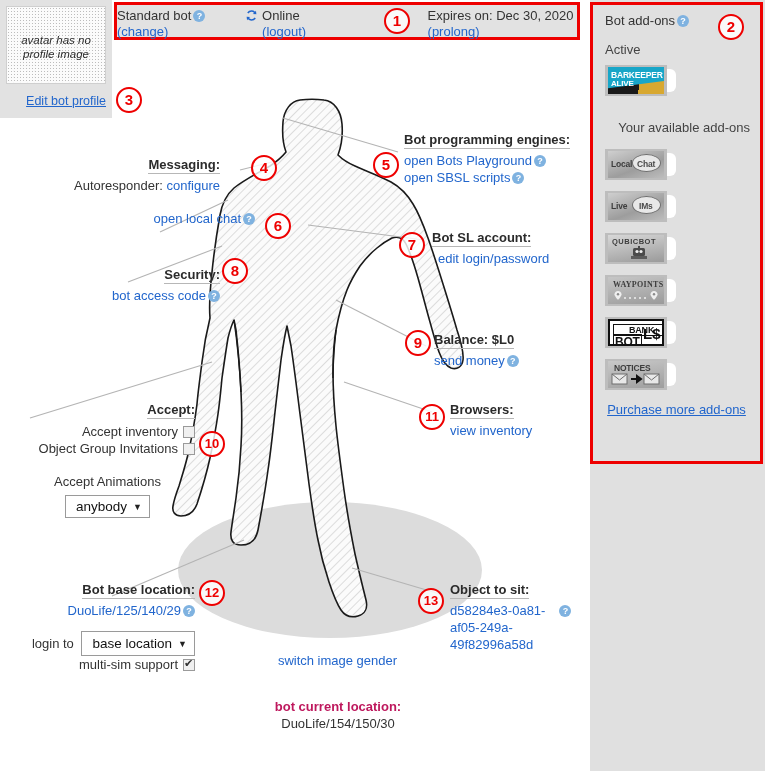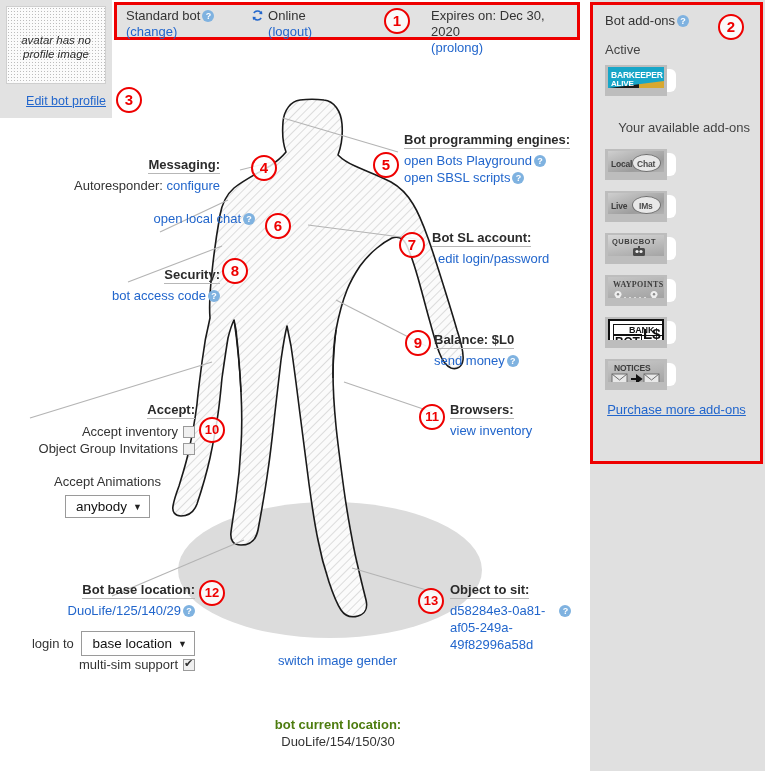--- a/index.html
+++ b/index.html
@@ -65,21 +65,21 @@
   #status-bar {
     position: absolute; left: 114px; top: 2px;
     width: 466px; height: 38px;
     background: #e2e2e2;
     border: 3px solid #ee0000;
     display: flex;
     align-items: flex-start;
     padding: 3px 0 0 0;
   }
   .status-cell { position: relative; font-size: 13px; color: #333; line-height: 16px; }
-  #cell-type  { margin-left: 9px; width: 150px; }
+  #cell-type  { width: 150px; }
   #cell-state { margin-left: 0px;  width: 120px; }
   #cell-exp   { margin-left: 80px; width: 175px; }
   .status-link { color: #2266cc; text-decoration: none; cursor: pointer; }
   .sub { display: block; }
 
   .q-icon {
     display: inline-block;
     width: 12px; height: 12px;
     border-radius: 50%;
     background: #7fb2e0;
@@ -126,21 +126,21 @@
     cursor: pointer;
   }
   .addon-tab {
     position: absolute; left: 62px; top: 4px;
     width: 9px; height: 23px;
     background: #ffffff;
     border-radius: 0 6px 6px 0;
   }
   .thumb-inner {
     position: absolute; left: 3px; top: 2px;
-    width: 56px; height: 21px;
+    width: 56px; height: 27px;
     overflow: hidden;
   }
   .tt { position:absolute; font-family:"Liberation Sans", sans-serif; font-weight:bold; letter-spacing:-0.2px; }
 
   
   .bk { background: #18a6c8; width:56px; height:27px; position:relative; overflow:hidden; }
   .bk:after {
     content:""; position:absolute; left:0; bottom:0; width:56px; height:13px;
     background: linear-gradient(100deg, #1a1a1a 0 55%, #d8a830 55% 100%);
     clip-path: polygon(0 55%, 100% 0, 100% 100%, 0 100%);
@@ -540,31 +540,31 @@
     <span class="lbl-head">Object to sit:</span>
     <div class="lbl-line" style="margin-top:3px;"><span class="blue">d58284e3-0a81-</span><span class="q-icon" style="margin-left:14px;">?</span></div>
     <div class="lbl-line"><span class="blue">af05-249a-</span></div>
     <div class="lbl-line"><span class="blue">49f82996a58d</span></div>
   </div>
 
   <div style="position:absolute; left:230px; top:652px; width:215px;" class="center-txt">
     <span class="blue">switch image gender</span>
   </div>
   <div style="position:absolute; left:218px; top:698px; width:240px;" class="center-txt">
-    <div style="font-weight:bold; color:#4d7c0f;margin-top:18px;">bot current location:</div>
+    <div style="font-weight:bold; color:#be185d;">bot current location:</div>
     <div>DuoLife/154/150/30</div>
   </div>
 
   <div class="marker" style="left:384px; top:8px;">1</div>
   <div class="marker" style="left:718px; top:14px;">2</div>
   <div class="marker" style="left:116px; top:87px;">3</div>
   <div class="marker" style="left:251px; top:155px;">4</div>
   <div class="marker" style="left:373px; top:152px;">5</div>
   <div class="marker" style="left:265px; top:213px;">6</div>
   <div class="marker" style="left:399px; top:232px;">7</div>
   <div class="marker" style="left:222px; top:258px;">8</div>
   <div class="marker" style="left:405px; top:330px;">9</div>
-  <div class="marker" style="left:199px; top:417px; font-size:13px;">10</div>
+  <div class="marker" style="left:199px; top:431px; font-size:13px;">10</div>
   <div class="marker" style="left:419px; top:404px; font-size:13px;">11</div>
   <div class="marker" style="left:199px; top:580px; font-size:13px;">12</div>
   <div class="marker" style="left:418px; top:588px; font-size:13px;">13</div>
 
 </div>
 
 </body></html>

